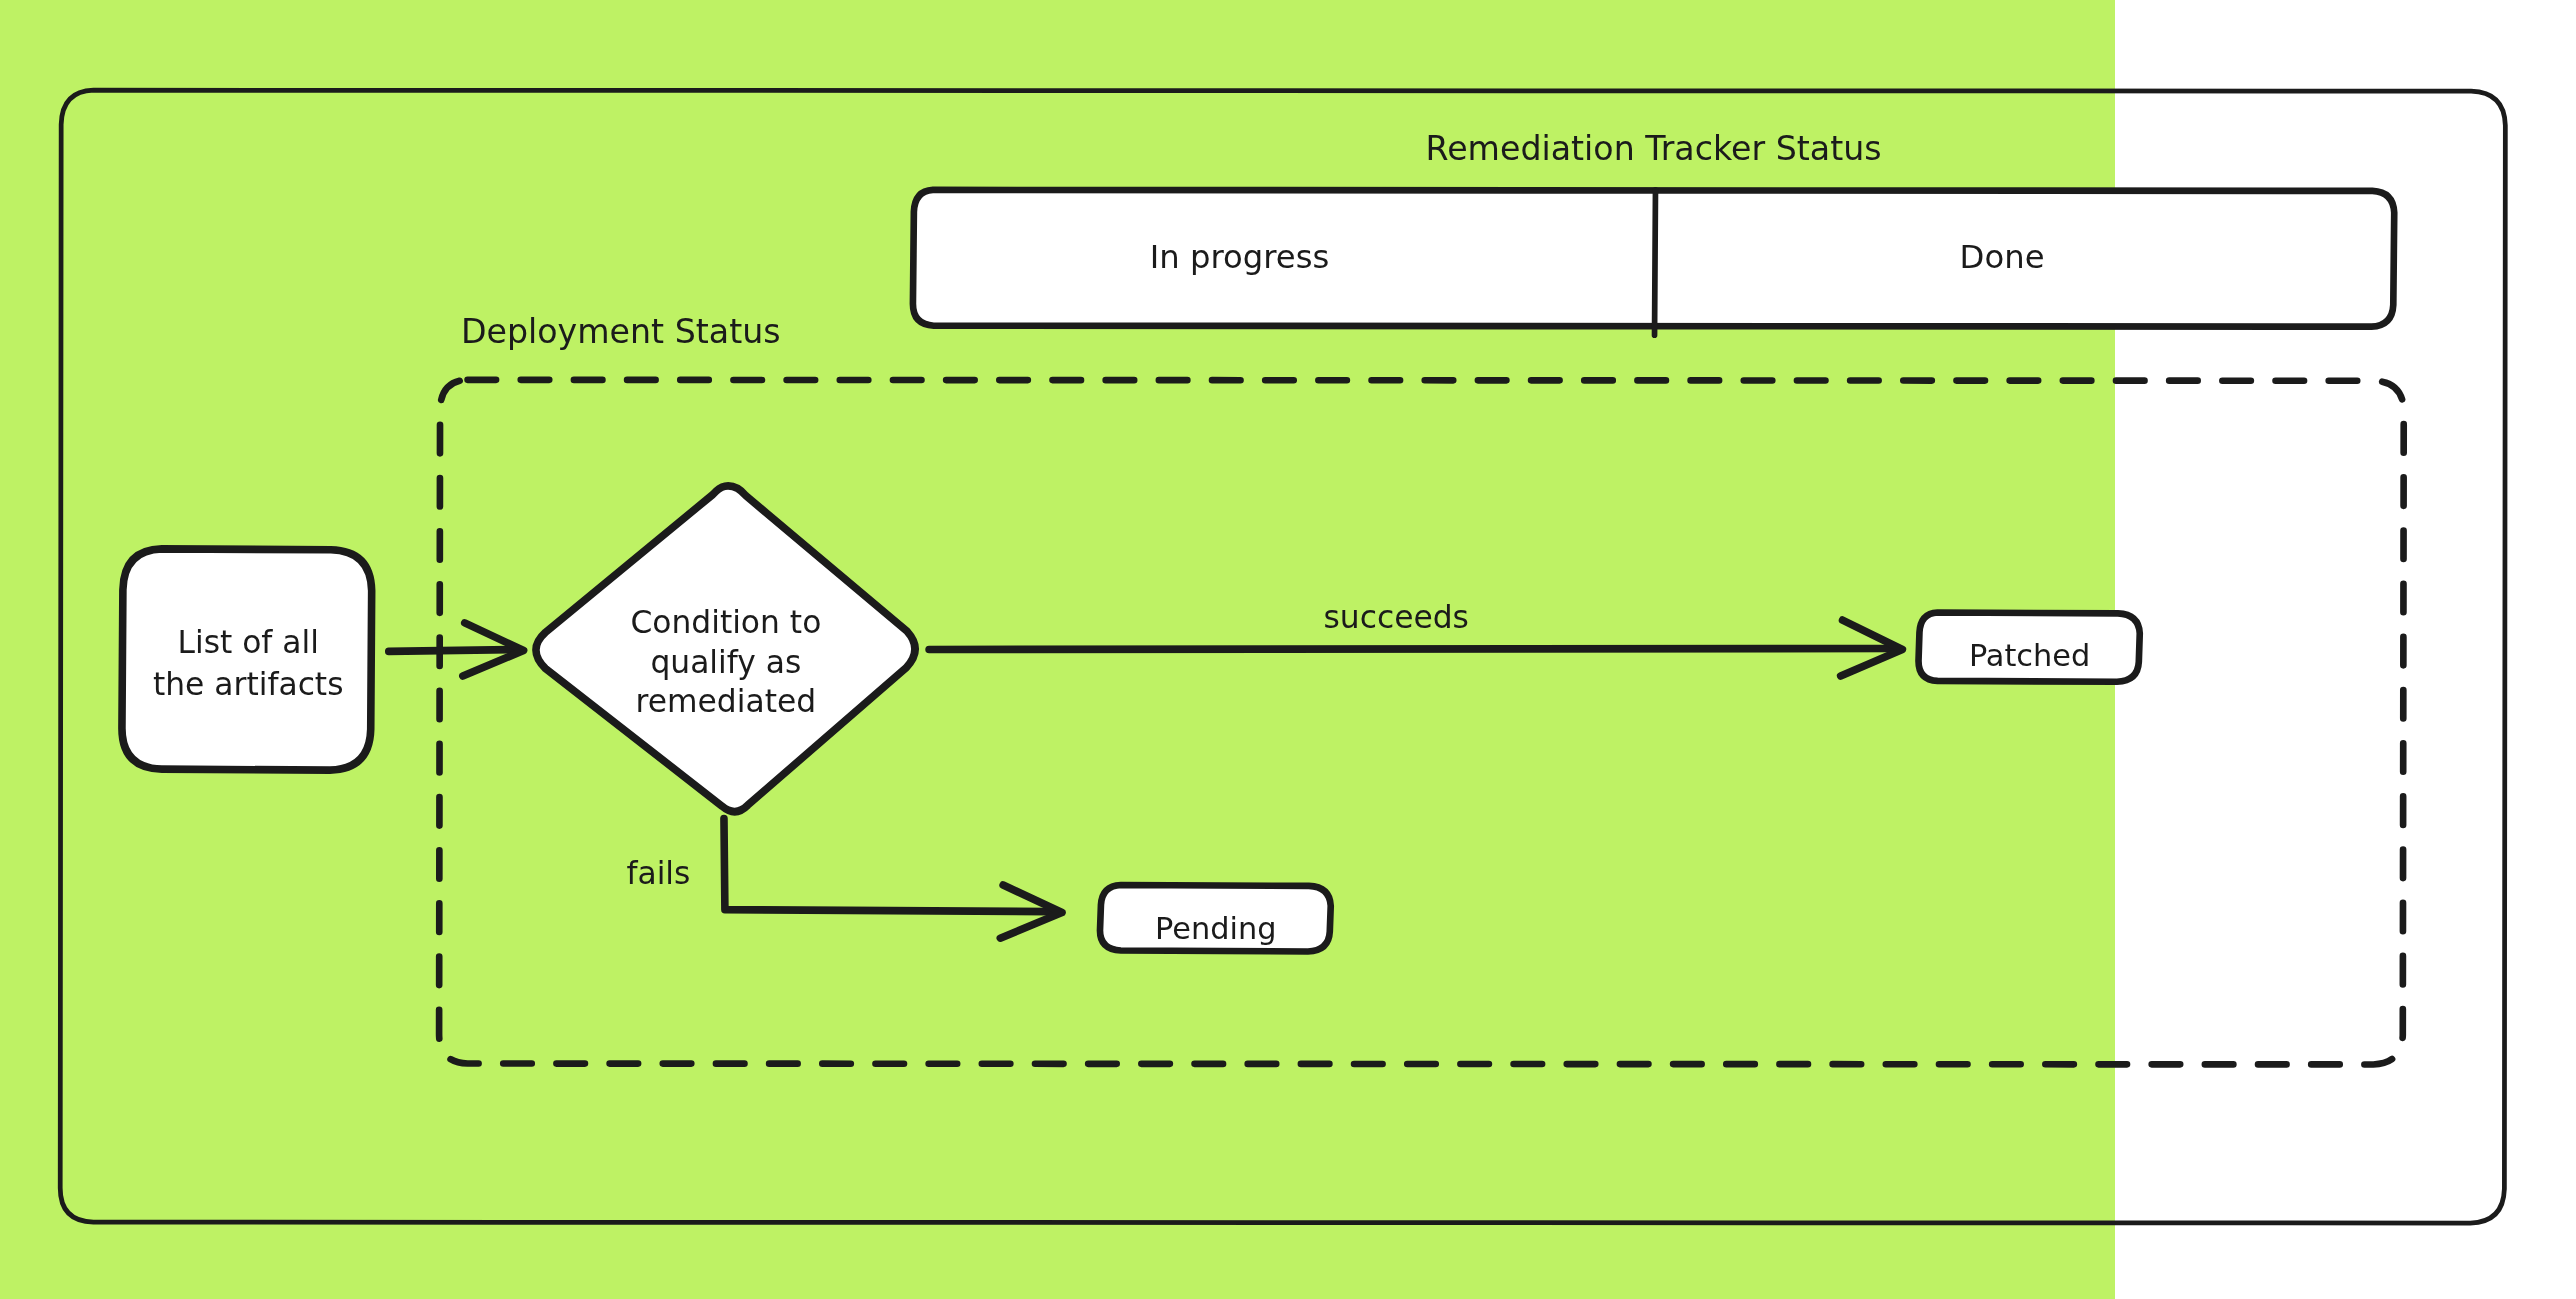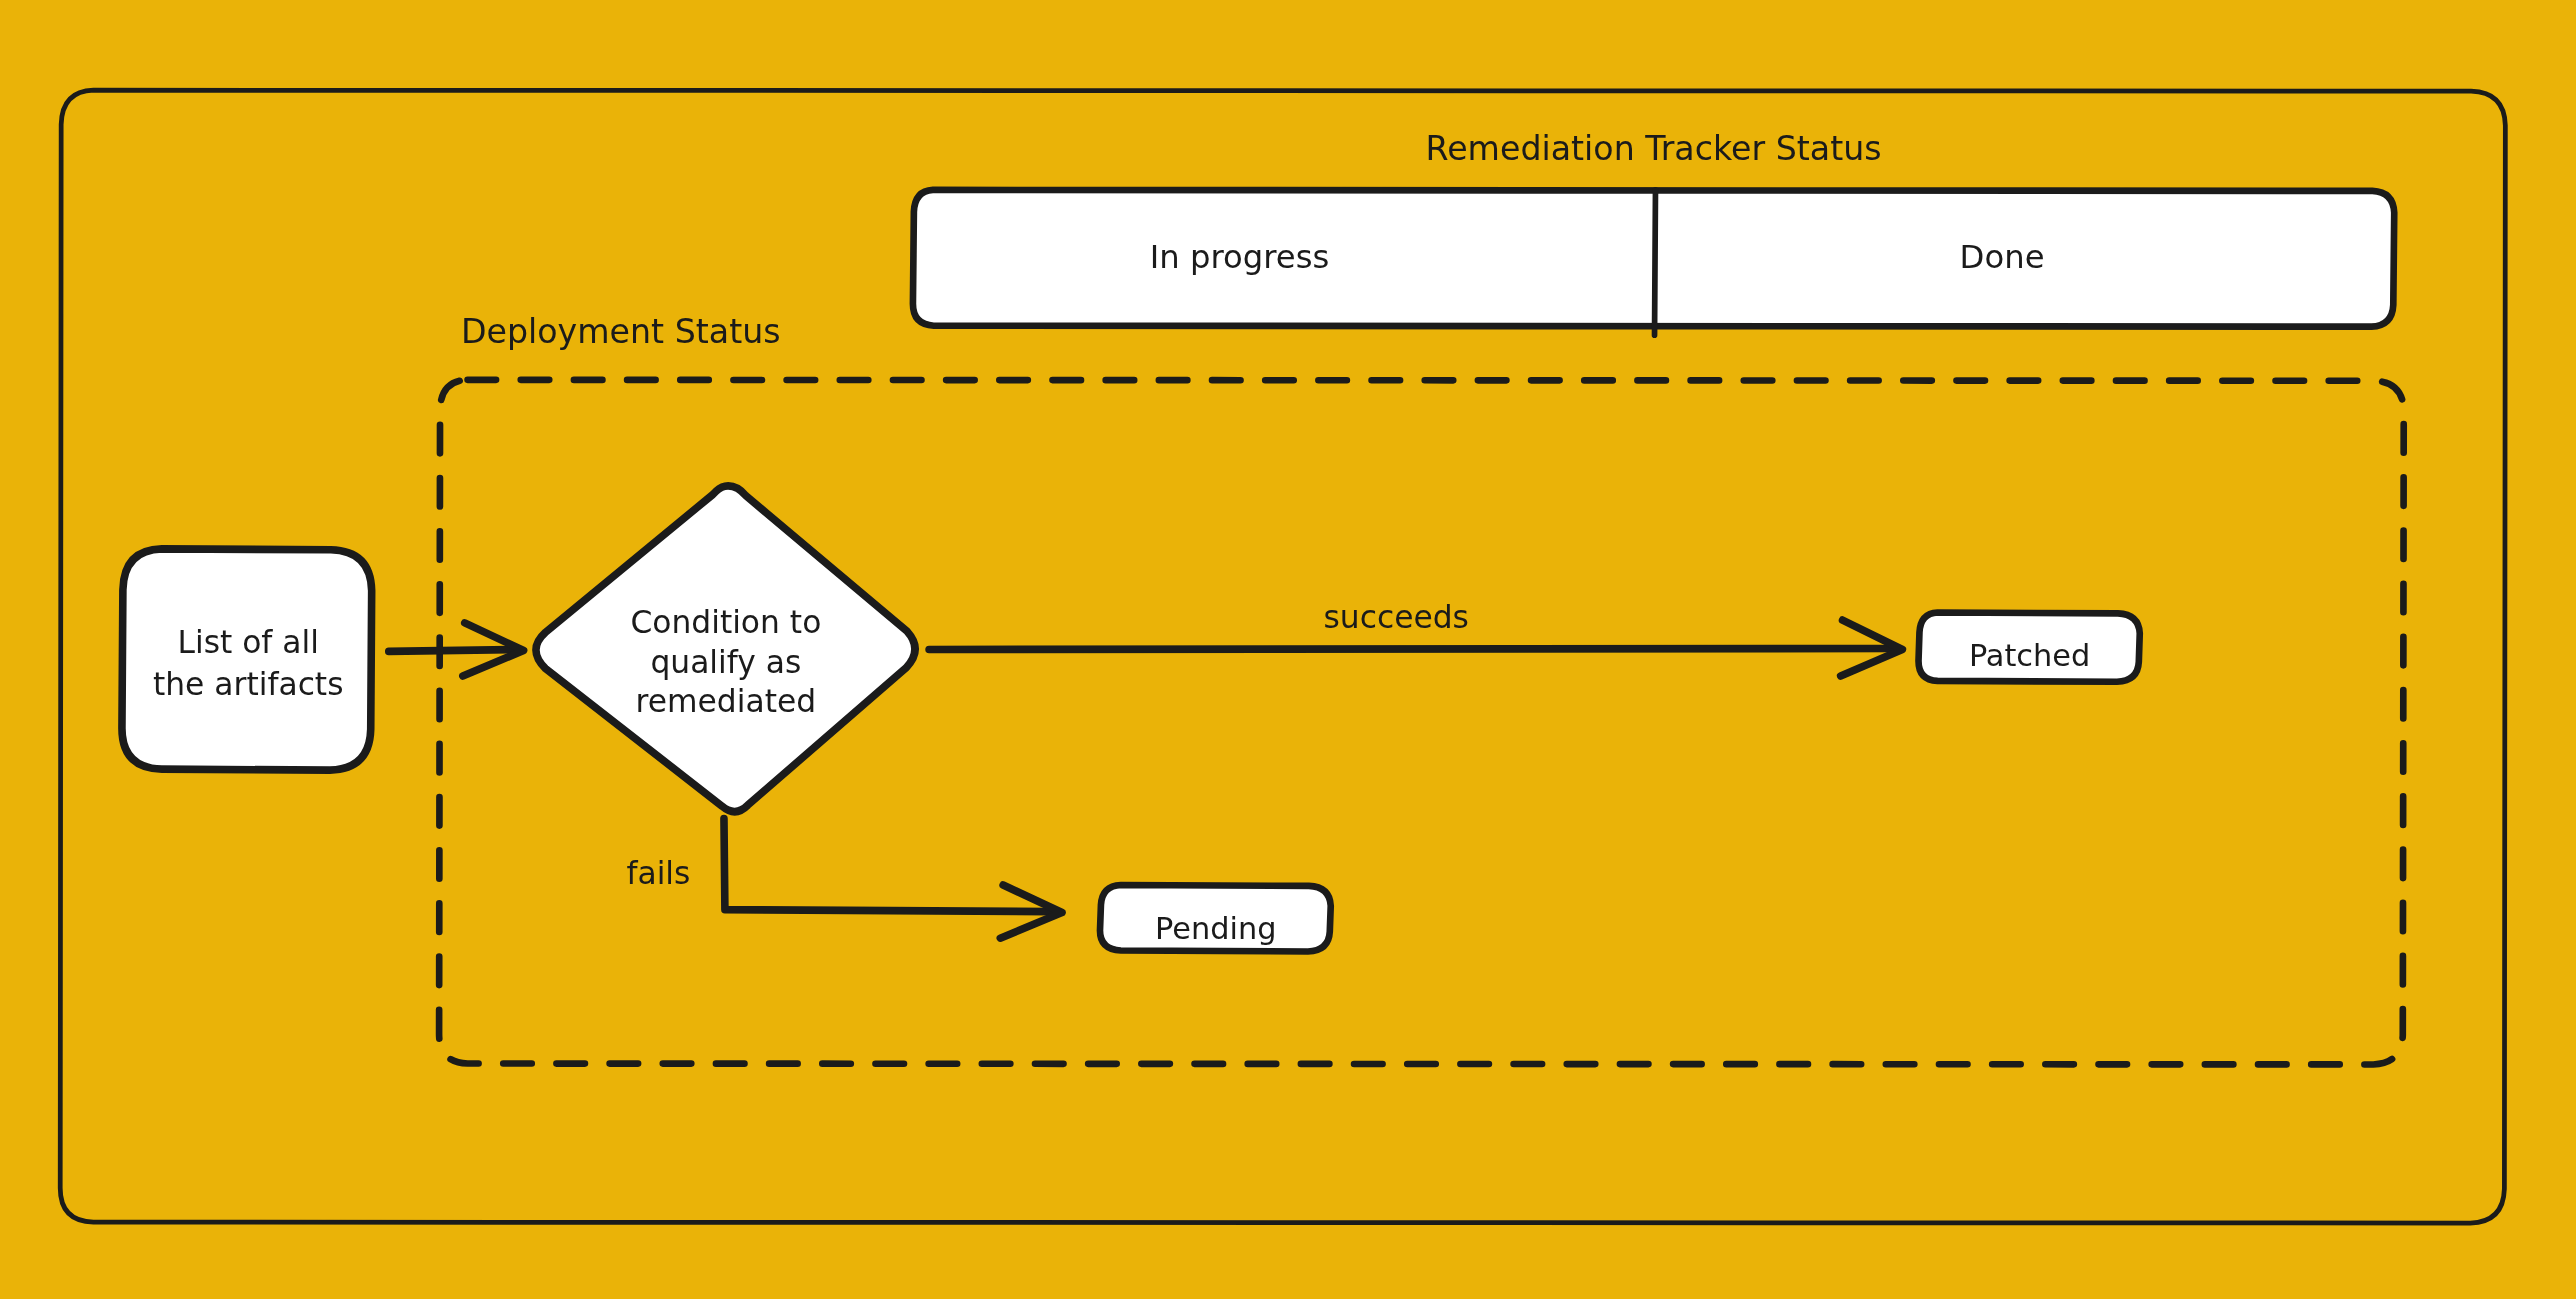--- a/index.html
+++ b/index.html
@@ -8,23 +8,24 @@
     background: #ffffff;
   }
   body {
     width: 2576px;
     height: 1299px;
     font-family: "DejaVu Sans", sans-serif;
     overflow: hidden;
   }
   #canvas {
     position: relative;
-    width: 2576px;
+    width: 2100px;
     height: 1299px;
-    background: #eab308;
+    background: #bef264;
+    padding-left: 15px;
   }
   svg#diagram {
     position: absolute;
     top: 0;
     left: 0;
     width: 2576px;
     height: 1299px;
   }
   .stroke {
     fill: none;

